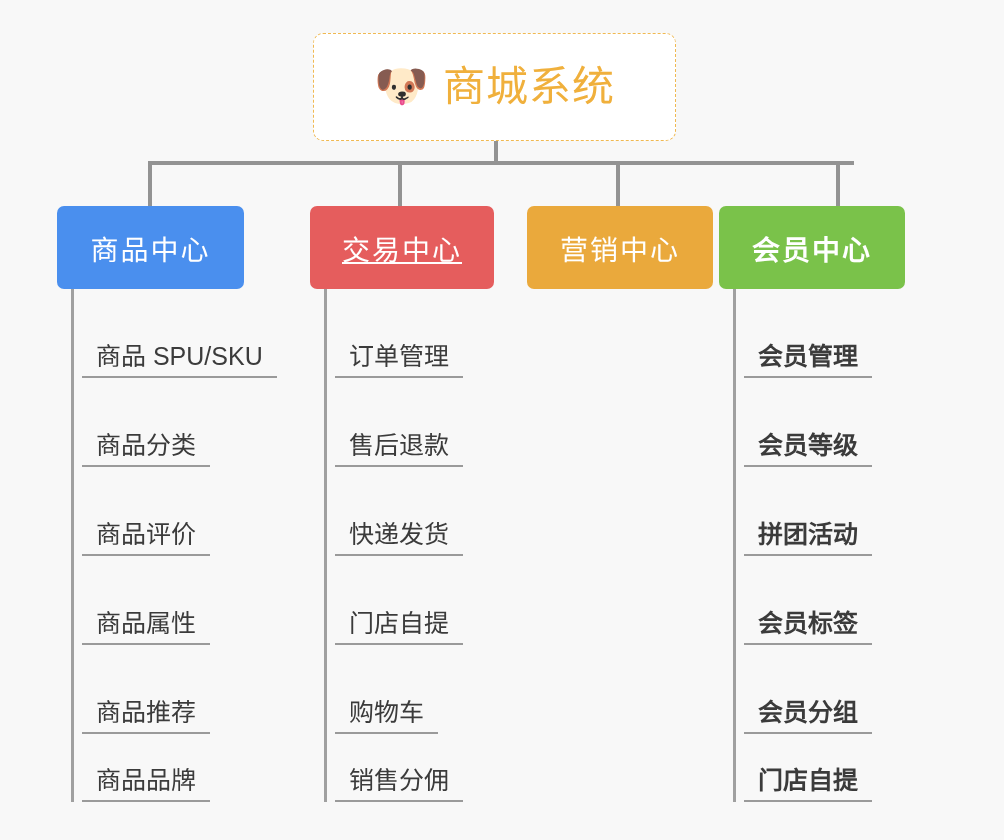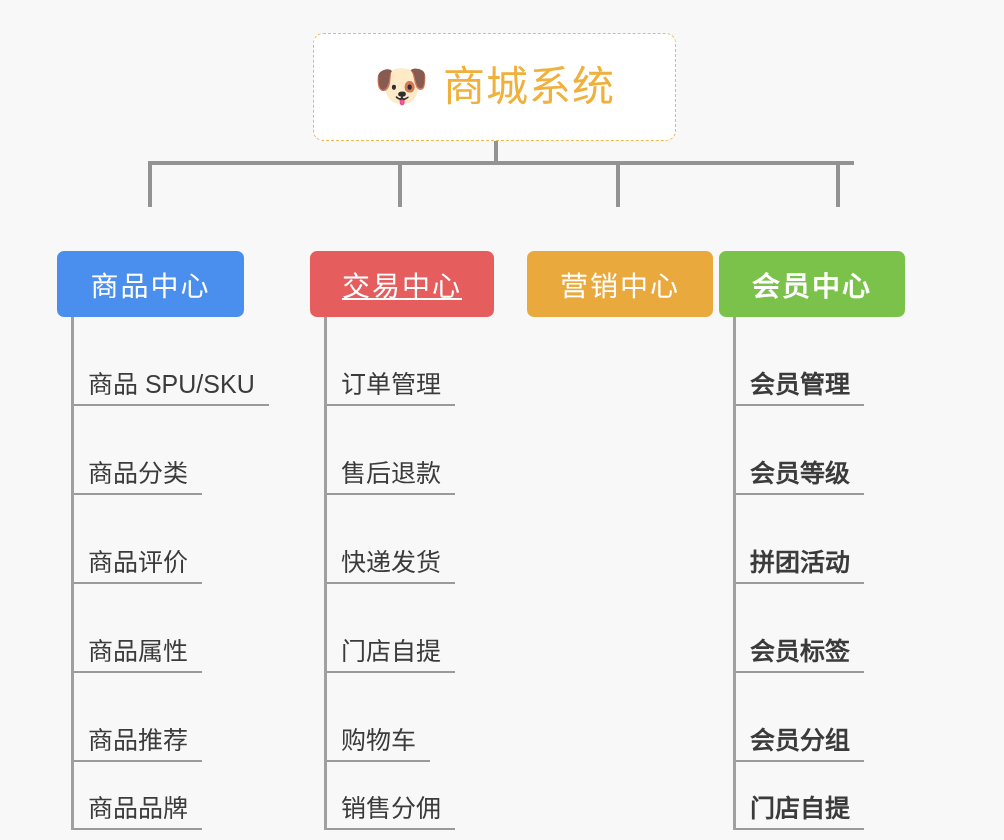--- a/index.html
+++ b/index.html
@@ -82,41 +82,40 @@
   .column {
     position: absolute;
     top: 206px;
   }
   .col-1 { left: 57px;  }
   .col-2 { left: 310px; }
   .col-3 { left: 527px; }
   .col-4 { left: 719px; font-weight: bold; }
 
   .cat-box {
-    height: 66px;
+    height: 83px;
     border-radius: 7px;
     display: flex;
     align-items: center;
     justify-content: center;
     color: #ffffff;
     font-size: 28px;
     letter-spacing: 2px;
     box-sizing: border-box;
-    margin-top: 45px;
   }
   .col-1 .cat-box { width: 187px; background: #4a8fee; }
   .col-2 .cat-box { width: 184px; background: #e55d5d; text-decoration: underline; }
   .col-3 .cat-box { width: 186px; background: #eaa93c; }
   .col-4 .cat-box { width: 186px; background: #7ac24a; }
 
   
   .leaf-list {
     position: relative;
     margin-top: 0;
-    padding-left: 0;
+    padding-left: 8px;
     border-left: 3px solid #a0a0a0;
     margin-left: 14px;
   }
   .leaf-item {
     height: 89px;
     box-sizing: border-box;
     display: flex;
     align-items: flex-end;
     position: relative;
   }

